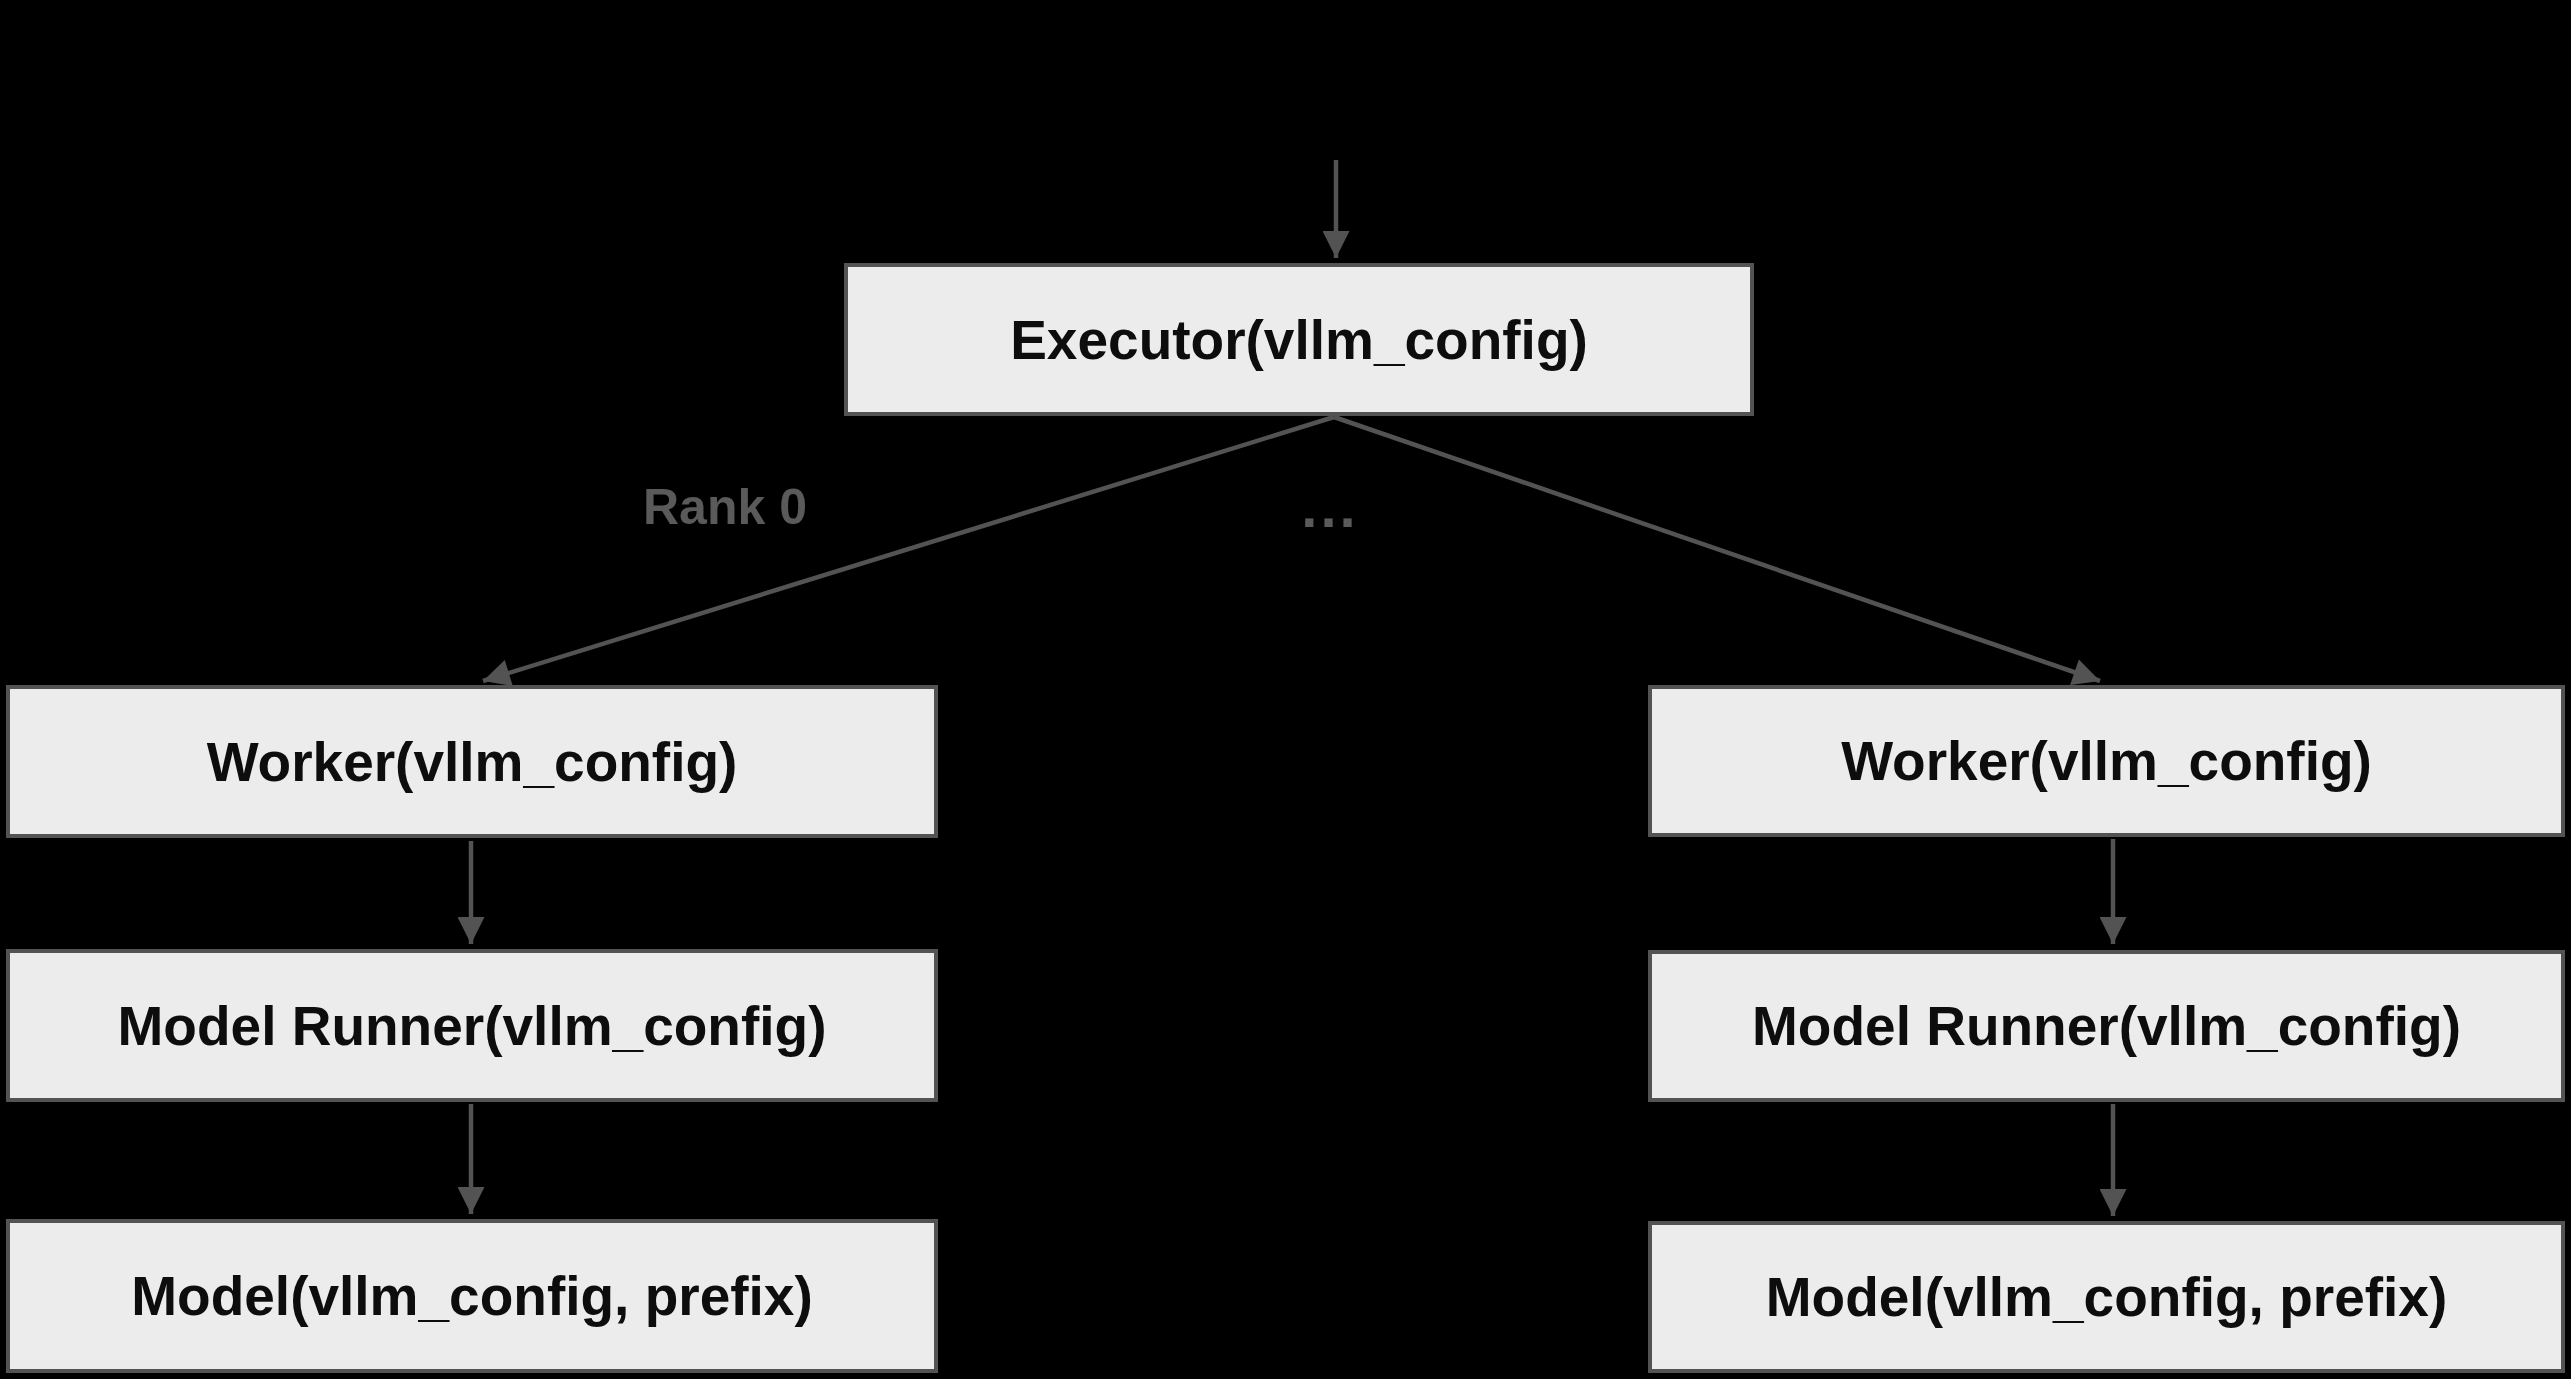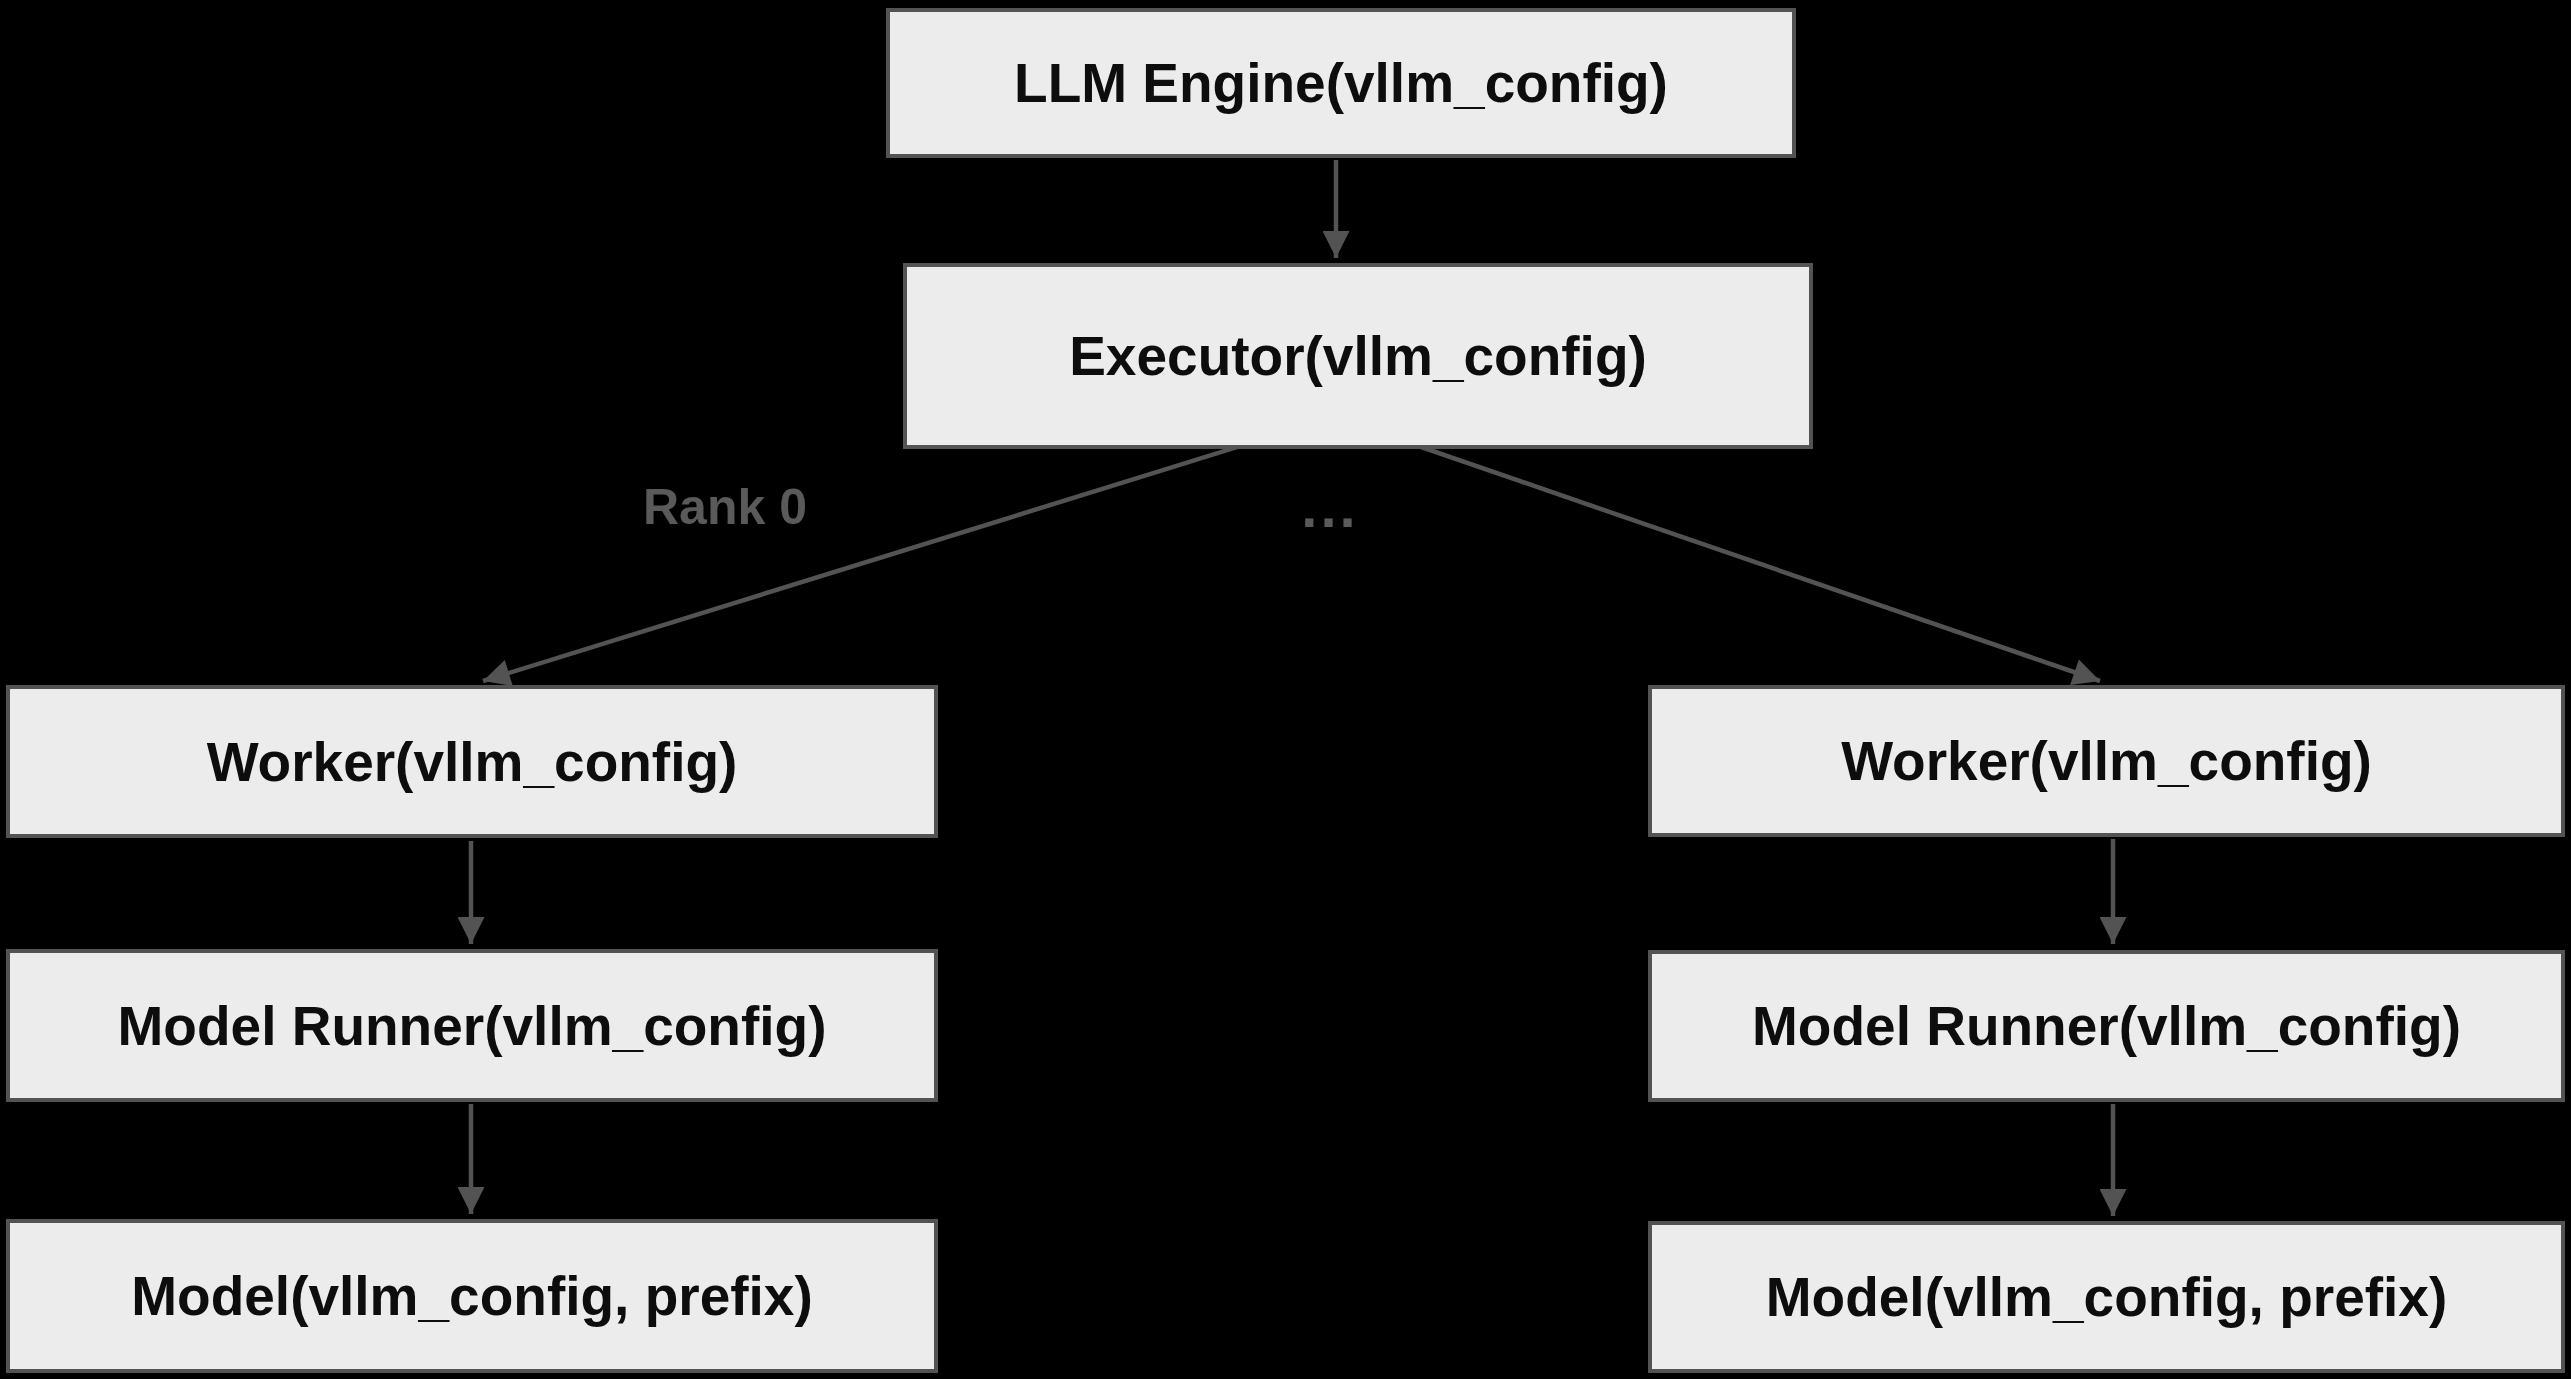--- a/index.html
+++ b/index.html
@@ -52,21 +52,21 @@
     color: var(--label-color, #5a5a5a);
     white-space: nowrap;
   }
   .edge-label.dots {
     align-items: flex-end;
     font-size: 58px;
     letter-spacing: 3px;
   }
   
   #node-llm-engine        { left: 886px;  top: 8px;    width: 910px; height: 150px; }
-  #node-executor          { left: 903px;  top: 263px;  width: 910px; height: 186px; }
+  #node-executor          { left: 844px;  top: 263px;  width: 910px; height: 153px; }
   #node-worker-left       { left: 6px;    top: 685px;  width: 932px; height: 153px; }
   #node-model-runner-left { left: 6px;    top: 949px;  width: 932px; height: 153px; }
   #node-model-left        { left: 6px;    top: 1219px; width: 932px; height: 154px; }
   #node-worker-right       { left: 1648px; top: 685px;  width: 917px; height: 152px; }
   #node-model-runner-right { left: 1648px; top: 950px;  width: 917px; height: 152px; }
   #node-model-right        { left: 1648px; top: 1221px; width: 917px; height: 152px; }
   
   #label-rank-0   { left: 525px;  top: 478px; width: 400px; height: 70px; }
   #label-rank-n-1 { left: 1775px; top: 478px; width: 400px; height: 70px; }
   #label-ellipsis { left: 1230px; top: 455px; width: 200px; height: 85px; }
@@ -84,23 +84,20 @@
     </defs>
     <line x1="1336" y1="160" x2="1336" y2="258" marker-end="url(#arrow)"></line>
     <line x1="1334" y1="417" x2="483" y2="681" marker-end="url(#arrow)"></line>
     <line x1="1334" y1="417" x2="2100" y2="681" marker-end="url(#arrow)"></line>
     <line x1="471" y1="841" x2="471" y2="944" marker-end="url(#arrow)"></line>
     <line x1="471" y1="1104" x2="471" y2="1214" marker-end="url(#arrow)"></line>
     <line x1="2113" y1="839" x2="2113" y2="944" marker-end="url(#arrow)"></line>
     <line x1="2113" y1="1104" x2="2113" y2="1216" marker-end="url(#arrow)"></line>
   </svg>
 
-  <div class="box" id="node-llm-engine">
-    <span>LLM Engine(vllm_config)</span>
-  </div>
 
   <div class="box" id="node-executor">
     <span>Executor(vllm_config)</span>
   </div>
 
   <div class="edge-label" id="label-rank-0">
     <span>Rank 0</span>
   </div>
 
   <div class="edge-label dots" id="label-ellipsis">

